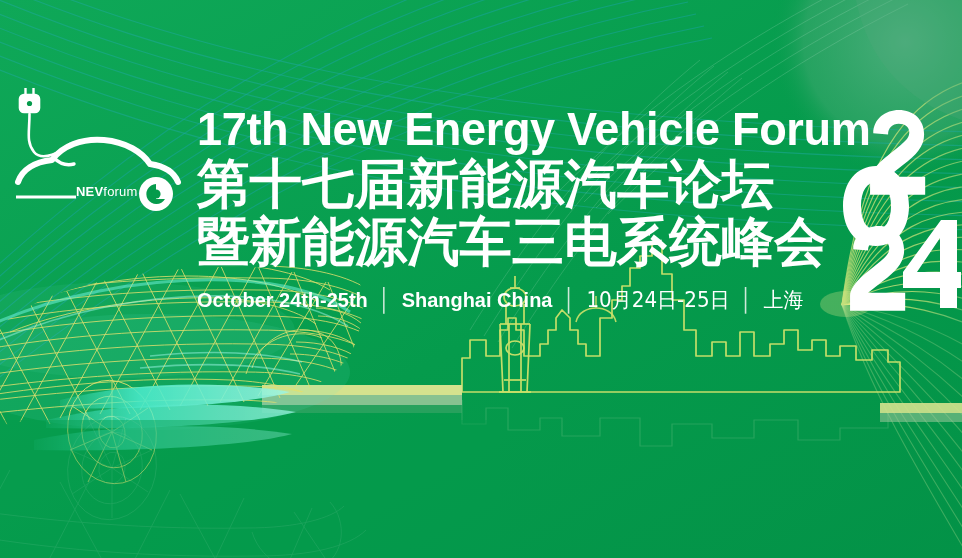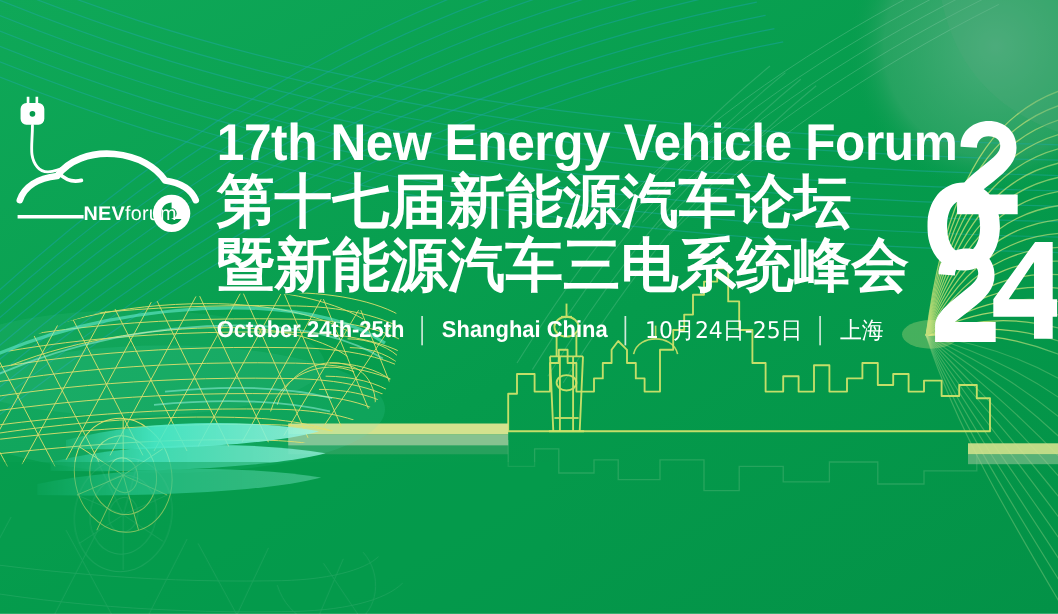--- a/index.html
+++ b/index.html
@@ -31,21 +31,21 @@
     position: absolute;
     left: 8px;
     top: 78px;
     width: 180px;
     height: 140px;
   }
   #logo-text {
     position: absolute;
     left: 68px;
     top: 106px;
-    font-size: 18px;
+    font-size: 13px;
     letter-spacing: .2px;
     color: #ffffff;
     white-space: nowrap;
   }
   #logo-text .nev { font-weight: 700; }
   #logo-text .forum { font-weight: 400; }
 
   
   #text-block {
     position: absolute;

